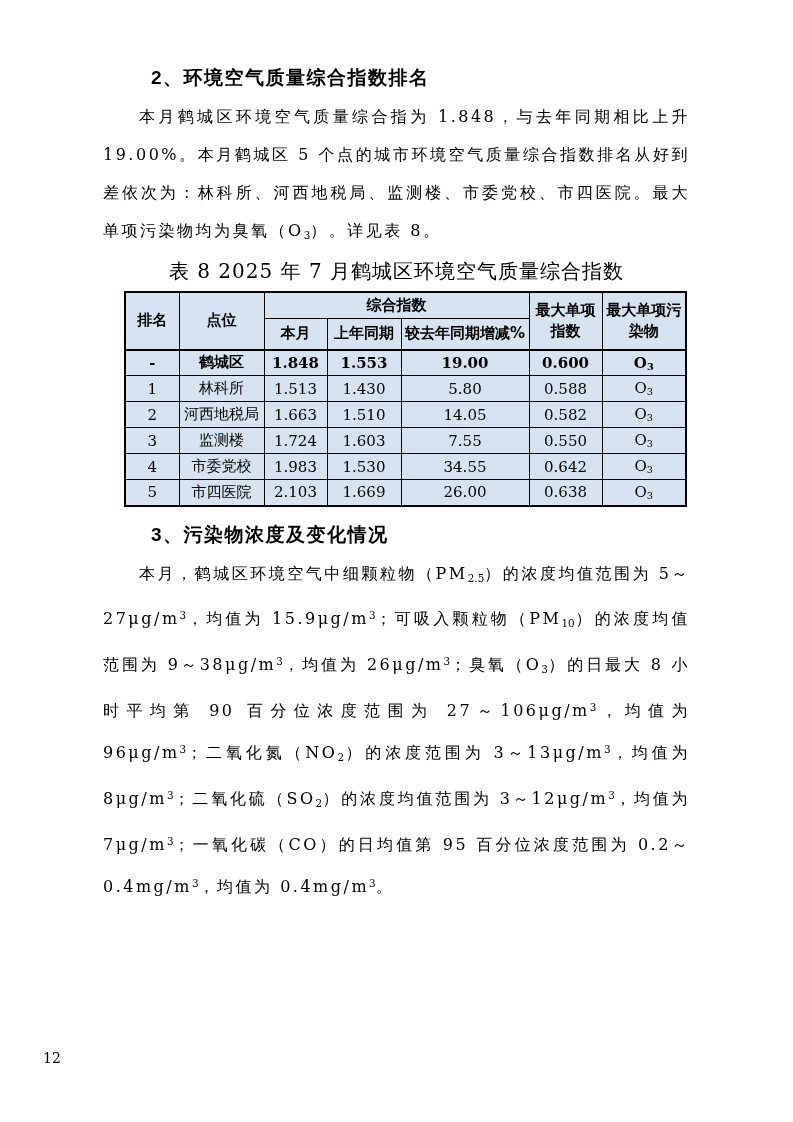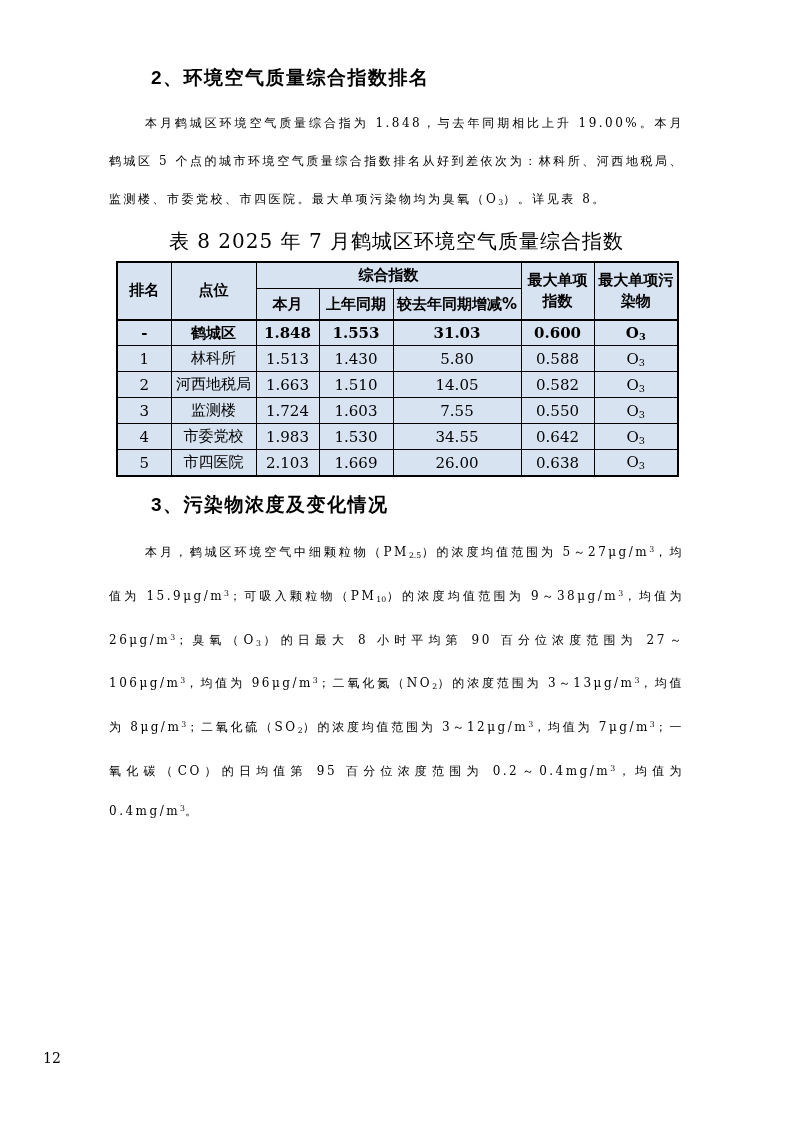--- a/index.html
+++ b/index.html
@@ -22,23 +22,23 @@
   .heading {
     font-family: Liberation Sans, sans-serif;
     font-size: 19px;
     font-weight: bold;
     margin: 0;
     padding-left: 48px;
     line-height: 40px;
     letter-spacing: 1.5px;
   }
   .para {
-    font-size: 12px;
+    font-size: 16px;
     line-height: 38px;
-    margin: 6px;
+    margin: 0;
     text-align: justify;
     text-indent: 36px;
     letter-spacing: 2.5px;
   }
   .para sub, .para sup, .data-table sub {
     letter-spacing: 0;
   }
   sub {
     font-size: 0.65em;
     vertical-align: -0.25em;
@@ -51,21 +51,21 @@
     font-size: 20px;
     text-align: center;
     margin: 4px 0 7px 0;
     line-height: 26px;
     letter-spacing: 1px;
   }
   .data-table {
     border-collapse: collapse;
     table-layout: fixed;
     width: 561px;
-    margin-left: 13px;
+    margin-left: 21px;
     background: #d7e3f0;
     border: 2px solid #000000;
     font-size: 15px;
   }
   .data-table th, .data-table td {
     border: 1px solid #000000;
     text-align: center;
     vertical-align: middle;
     padding: 1px 2px;
     overflow: hidden;
@@ -128,21 +128,21 @@
         <th>上年同期</th>
         <th>较去年同期增减%</th>
       </tr>
     </thead>
     <tbody>
       <tr class="summary-row">
         <td>-</td>
         <td>鹤城区</td>
         <td>1.848</td>
         <td>1.553</td>
-        <td>31.03</td>
+        <td>19.00</td>
         <td>0.600</td>
         <td>O<sub>3</sub></td>
       </tr>
       <tr>
         <td>1</td>
         <td>林科所</td>
         <td>1.513</td>
         <td>1.430</td>
         <td>5.80</td>
         <td>0.588</td>

